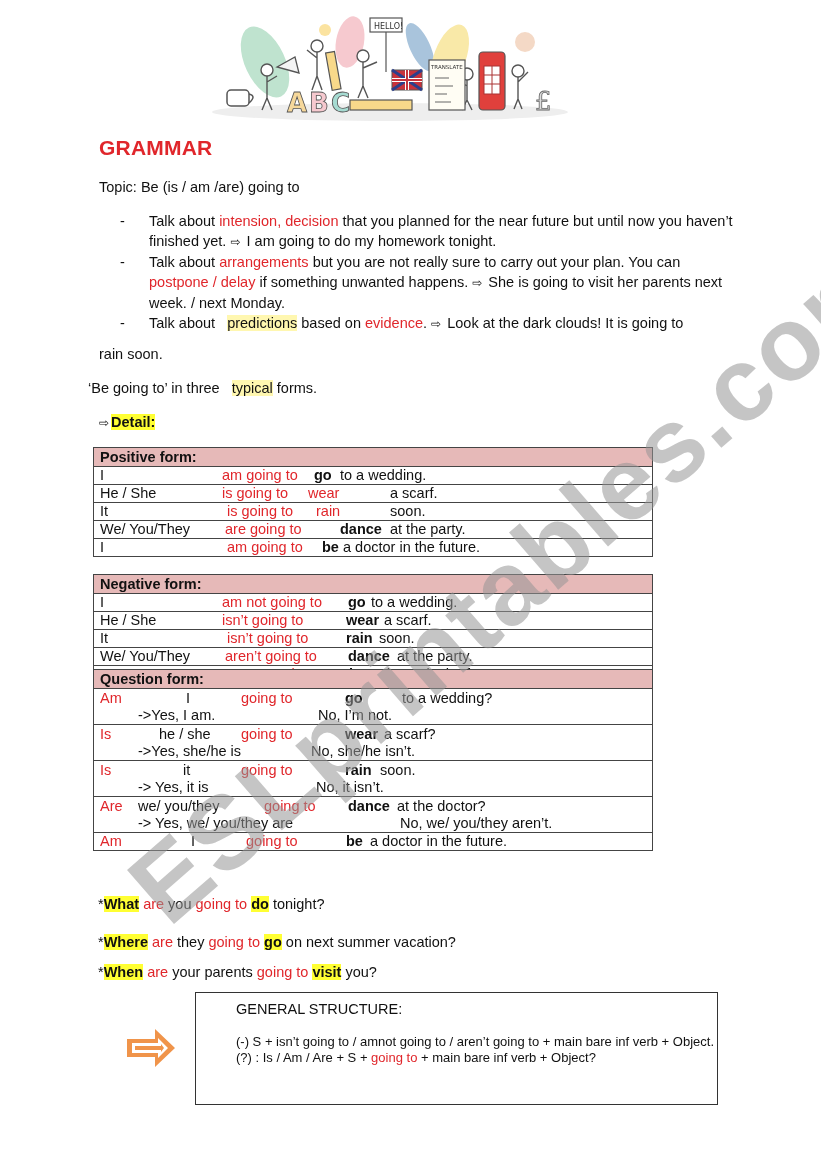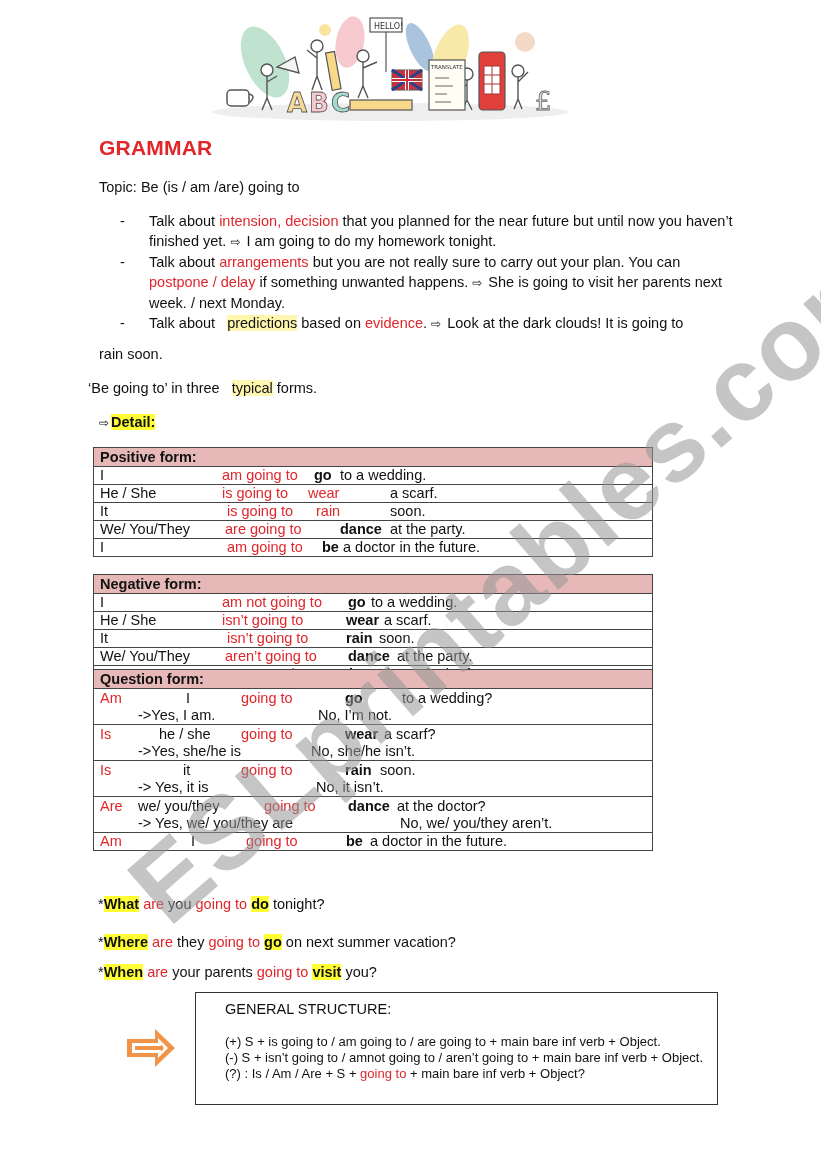--- a/index.html
+++ b/index.html
@@ -28,21 +28,21 @@
 
     table.gt { position: absolute; left: 93px; width: 560px; border-collapse: collapse; font-size: 14.5px; }
     table.gt td { border: 1px solid #444; padding: 0 0 0 6px; height: 18px; line-height: 17px; white-space: nowrap; position: relative; }
     table.gt tr.head td { background: #e6b9b8; font-weight: bold; height: 19px; }
     .cell-inner { position: relative; height: 17px; }
     .cell-inner span { position: absolute; top: 0; }
     .q-row td { height: 36px !important; }
     .q-row .cell-inner { height: 34px; }
     .ex { position: absolute; left: 98px; white-space: nowrap; }
 
-    .struct-box { left: 195px; top: 992px; width: 523px; height: 113px; border: 1px solid #333; padding: 8px 0 0 29px; font-size: 13.5px; }
+    .struct-box { left: 195px; top: 992px; width: 523px; height: 113px; border: 1px solid #333; padding: 8px 0 0 40px; font-size: 13.5px; }
     .struct-title { font-size: 14.5px; margin-bottom: 17px; }
     .struct-line { line-height: 16px; font-size: 13px; }
     .orange-arrow { left: 125px; top: 1027px; width: 52px; height: 42px; }
 
     .watermark { left: 40px; top: 560px; width: 860px; text-align: center; transform: rotate(-41deg); transform-origin: center; font-size: 104px; font-weight: bold; color: rgba(150,150,150,0.55); letter-spacing: 2px; pointer-events: none; white-space: nowrap; }
   </style>
 </head>
 <body>
 
 <svg class="abs banner" viewBox="0 0 370 112">
@@ -331,20 +331,19 @@
 </div>
 
 <svg class="abs orange-arrow" viewBox="0 0 52 42">
   <path d="M2 12 H30 V2 L50 21 L30 40 V30 H2 Z" fill="#f0944a"></path>
   <path d="M7 16 H33 V11 L43 21 L33 31 V26 H7 Z" fill="#ffffff"></path>
   <path d="M10 19 H36 V17 L39 21 L36 25 V23 H10 Z" fill="#f0944a"></path>
 </svg>
 
 <div class="abs struct-box">
   <div class="struct-title">GENERAL STRUCTURE:</div>
-  <div class="struct-line">(+) S + is going to / am going to / are going to + main bare inf verb + Object.</div>
   <div class="struct-line" style="width:480px">(-)  S + isn’t going to / amnot going to / aren’t going to + main bare inf verb + Object.</div>
   <div class="struct-line">
     <span>(?) : Is / Am / Are + S + </span><span class="red">going to</span><span> + main bare inf verb + Object?</span>
   </div>
 </div>
 
 <div class="abs watermark">ESLprintables.com</div>
 
 </body></html>

